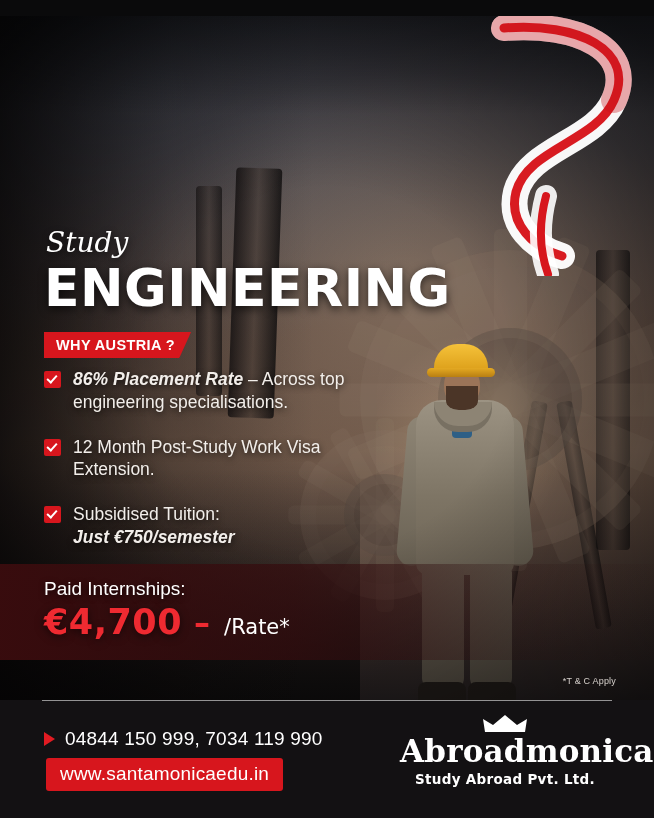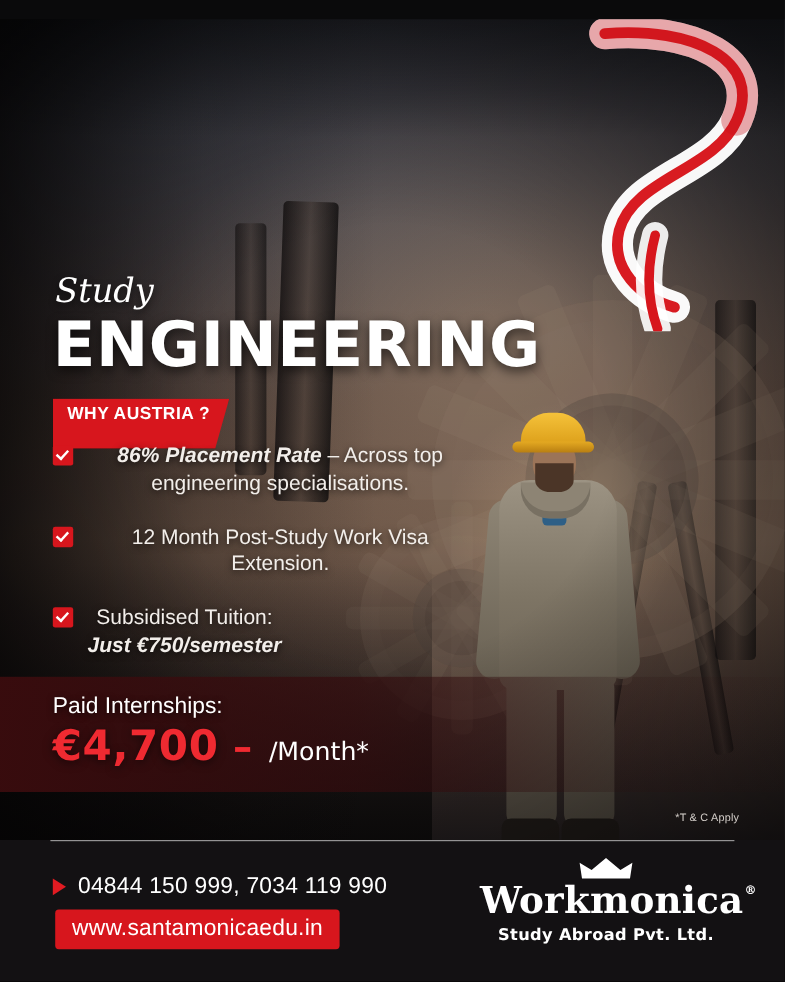--- a/index.html
+++ b/index.html
@@ -191,33 +191,33 @@
     font-size: 52px;
     letter-spacing: .5px;
     color: #ffffff;
     text-shadow: 0 3px 10px rgba(0,0,0,0.65);
   }
 
   
   .why-tag {
     position: absolute; left: 44px; top: 332px;
     height: 26px;
-    padding: 0 16px 16px 12px;
+    padding: 0 16px 0 12px;
     display: flex; align-items: center;
     background: #d7161d;
     color: #fff;
     font-weight: 700;
     font-size: 14.5px;
     letter-spacing: .4px;
     clip-path: polygon(0 0, 100% 0, 92% 100%, 0 100%);
     box-shadow: 0 2px 8px rgba(0,0,0,0.45);
   }
 
   
-  .bullets { position: absolute; left: 44px; top: 368px; width: 350px; text-align: center; }
+  .bullets { position: absolute; left: 44px; top: 368px; width: 350px; }
   .bullet { display: flex; align-items: flex-start; margin-bottom: 22px; }
   .check {
     flex: 0 0 auto;
     width: 17px; height: 17px;
     margin-top: 3px;
     margin-right: 12px;
     background: #d7161d;
     border-radius: 2px;
     position: relative;
   }
@@ -440,35 +440,35 @@
       </span>
     </div>
 
   </div>
 
   <div class="band"></div>
   <div class="band-label">Paid Internships:</div>
   <div class="band-amount">
     <span class="big">€4,700</span>
     <span class="dash">–</span>
-    <span class="per">/Month*</span>
+    <span class="per">/Rate*</span>
   </div>
   <div class="tc">*T &amp; C Apply</div>
 
   <div class="footer"></div>
   <div class="divider"></div>
 
   <div class="phone">
     <span class="tri"></span>
     <span class="phone-text">04844 150 999, 7034 119 990</span>
   </div>
 
   <div class="url-pill">www.santamonicaedu.in</div>
 
   <div class="logo">
     <svg class="logo-crown" width="46" height="20" viewBox="0 0 46 20">
       <path d="M3 18 L1 5 L11 11 L23 1 L35 11 L45 5 L43 18 Z" fill="#ffffff"></path>
     </svg>
-    <div class="logo-name"><span>Work</span><span>monica</span><span class="logo-reg">®</span></div>
+    <div class="logo-name"><span>Abroad</span><span>monica</span><span class="logo-reg">®</span></div>
     <div class="logo-sub">Study Abroad Pvt. Ltd.</div>
   </div>
 
 </div>
 
 </body></html>

